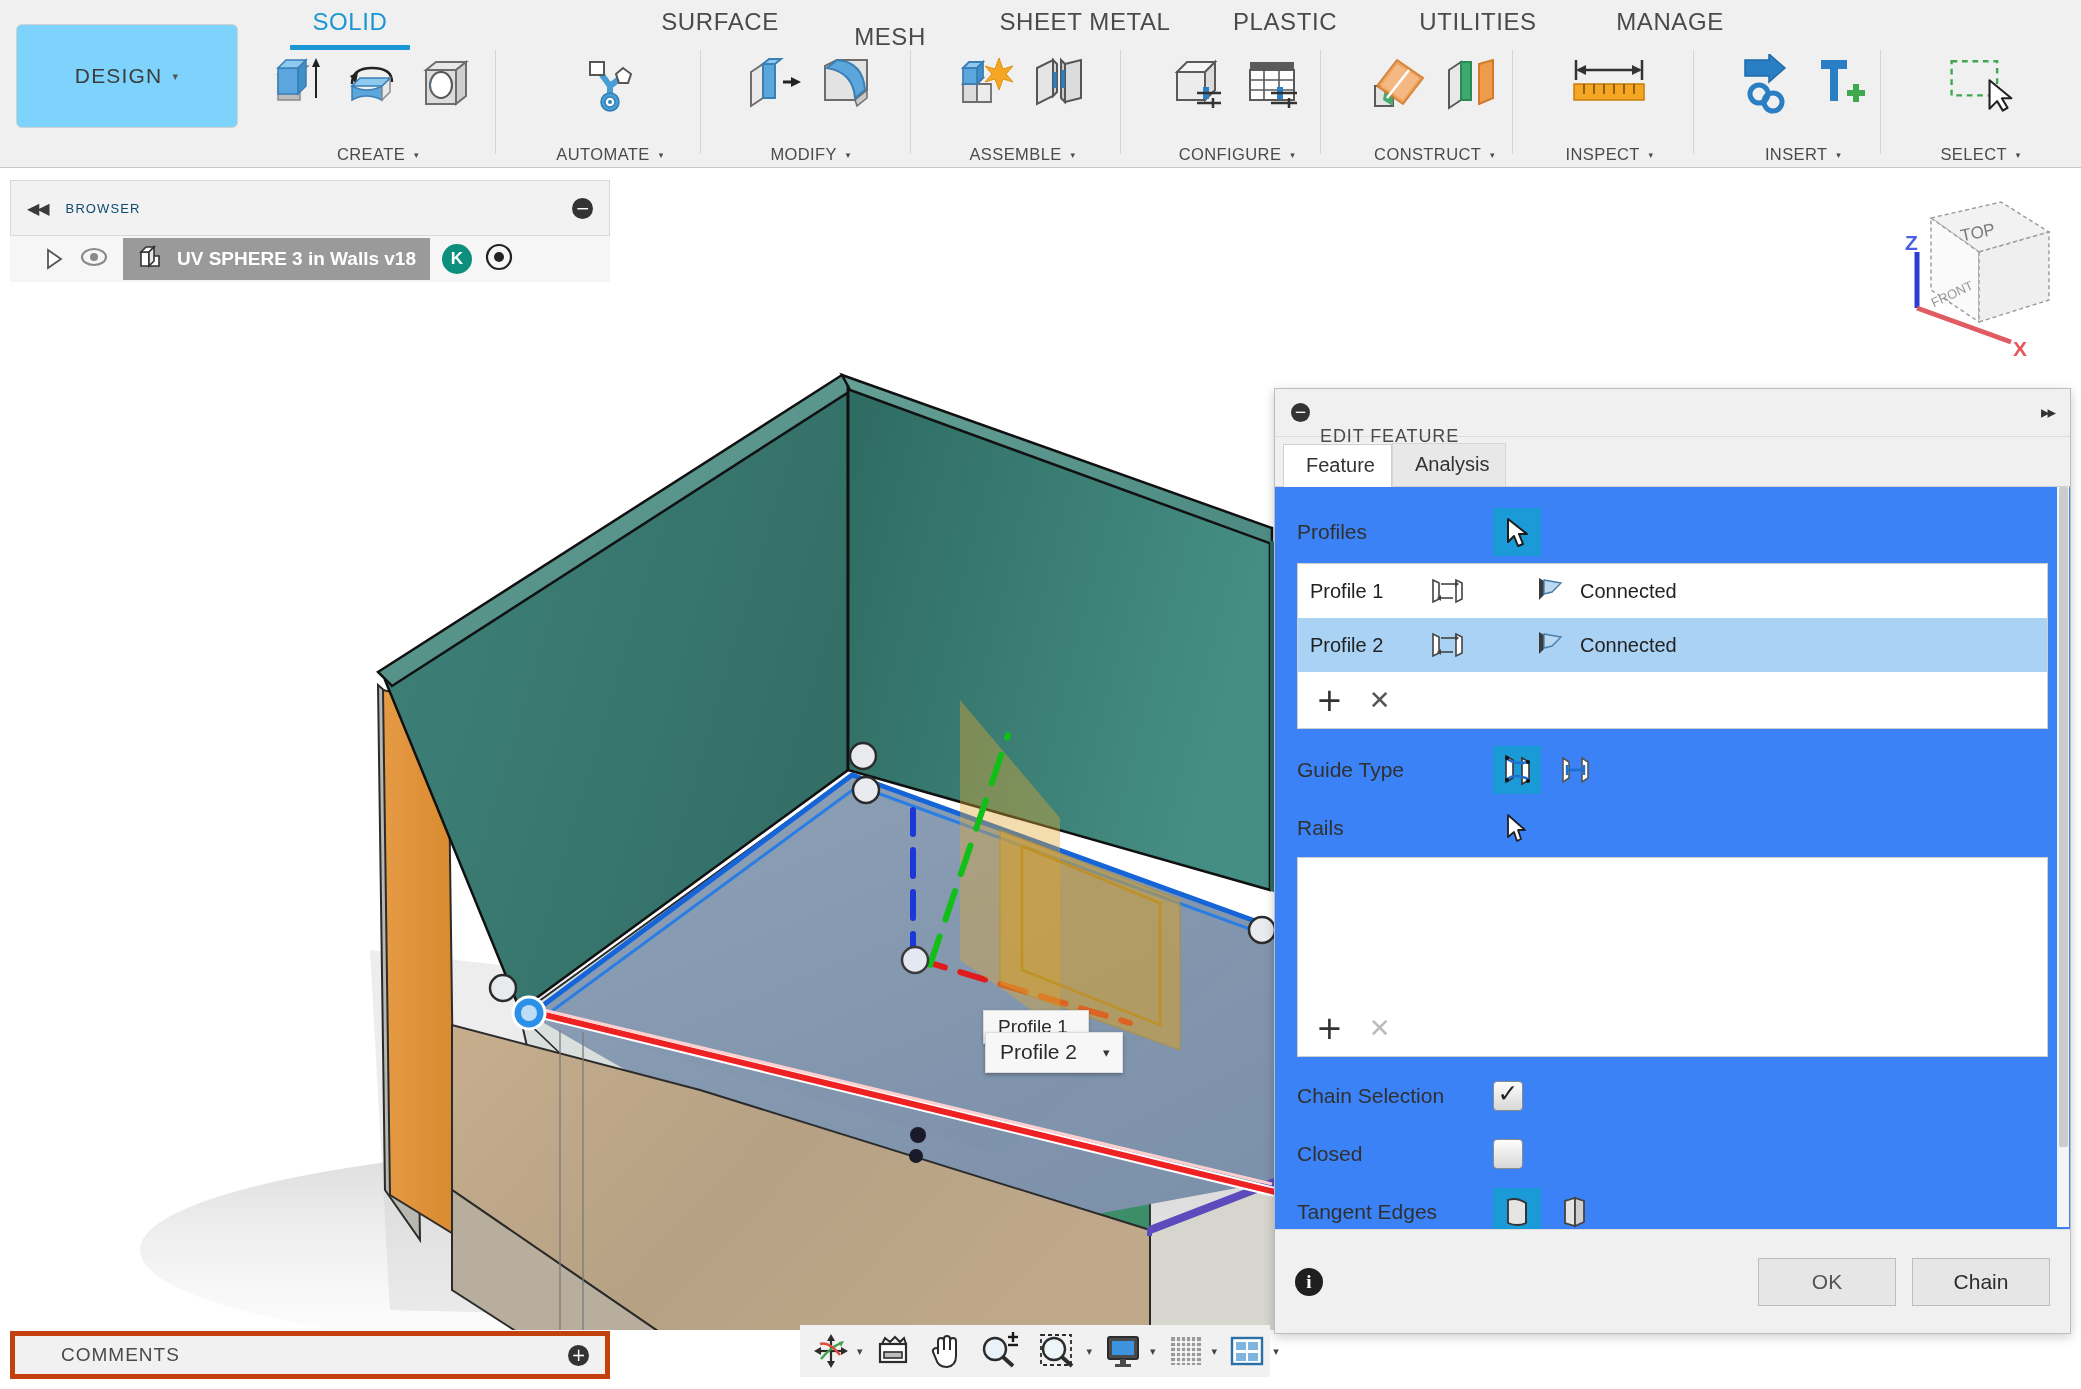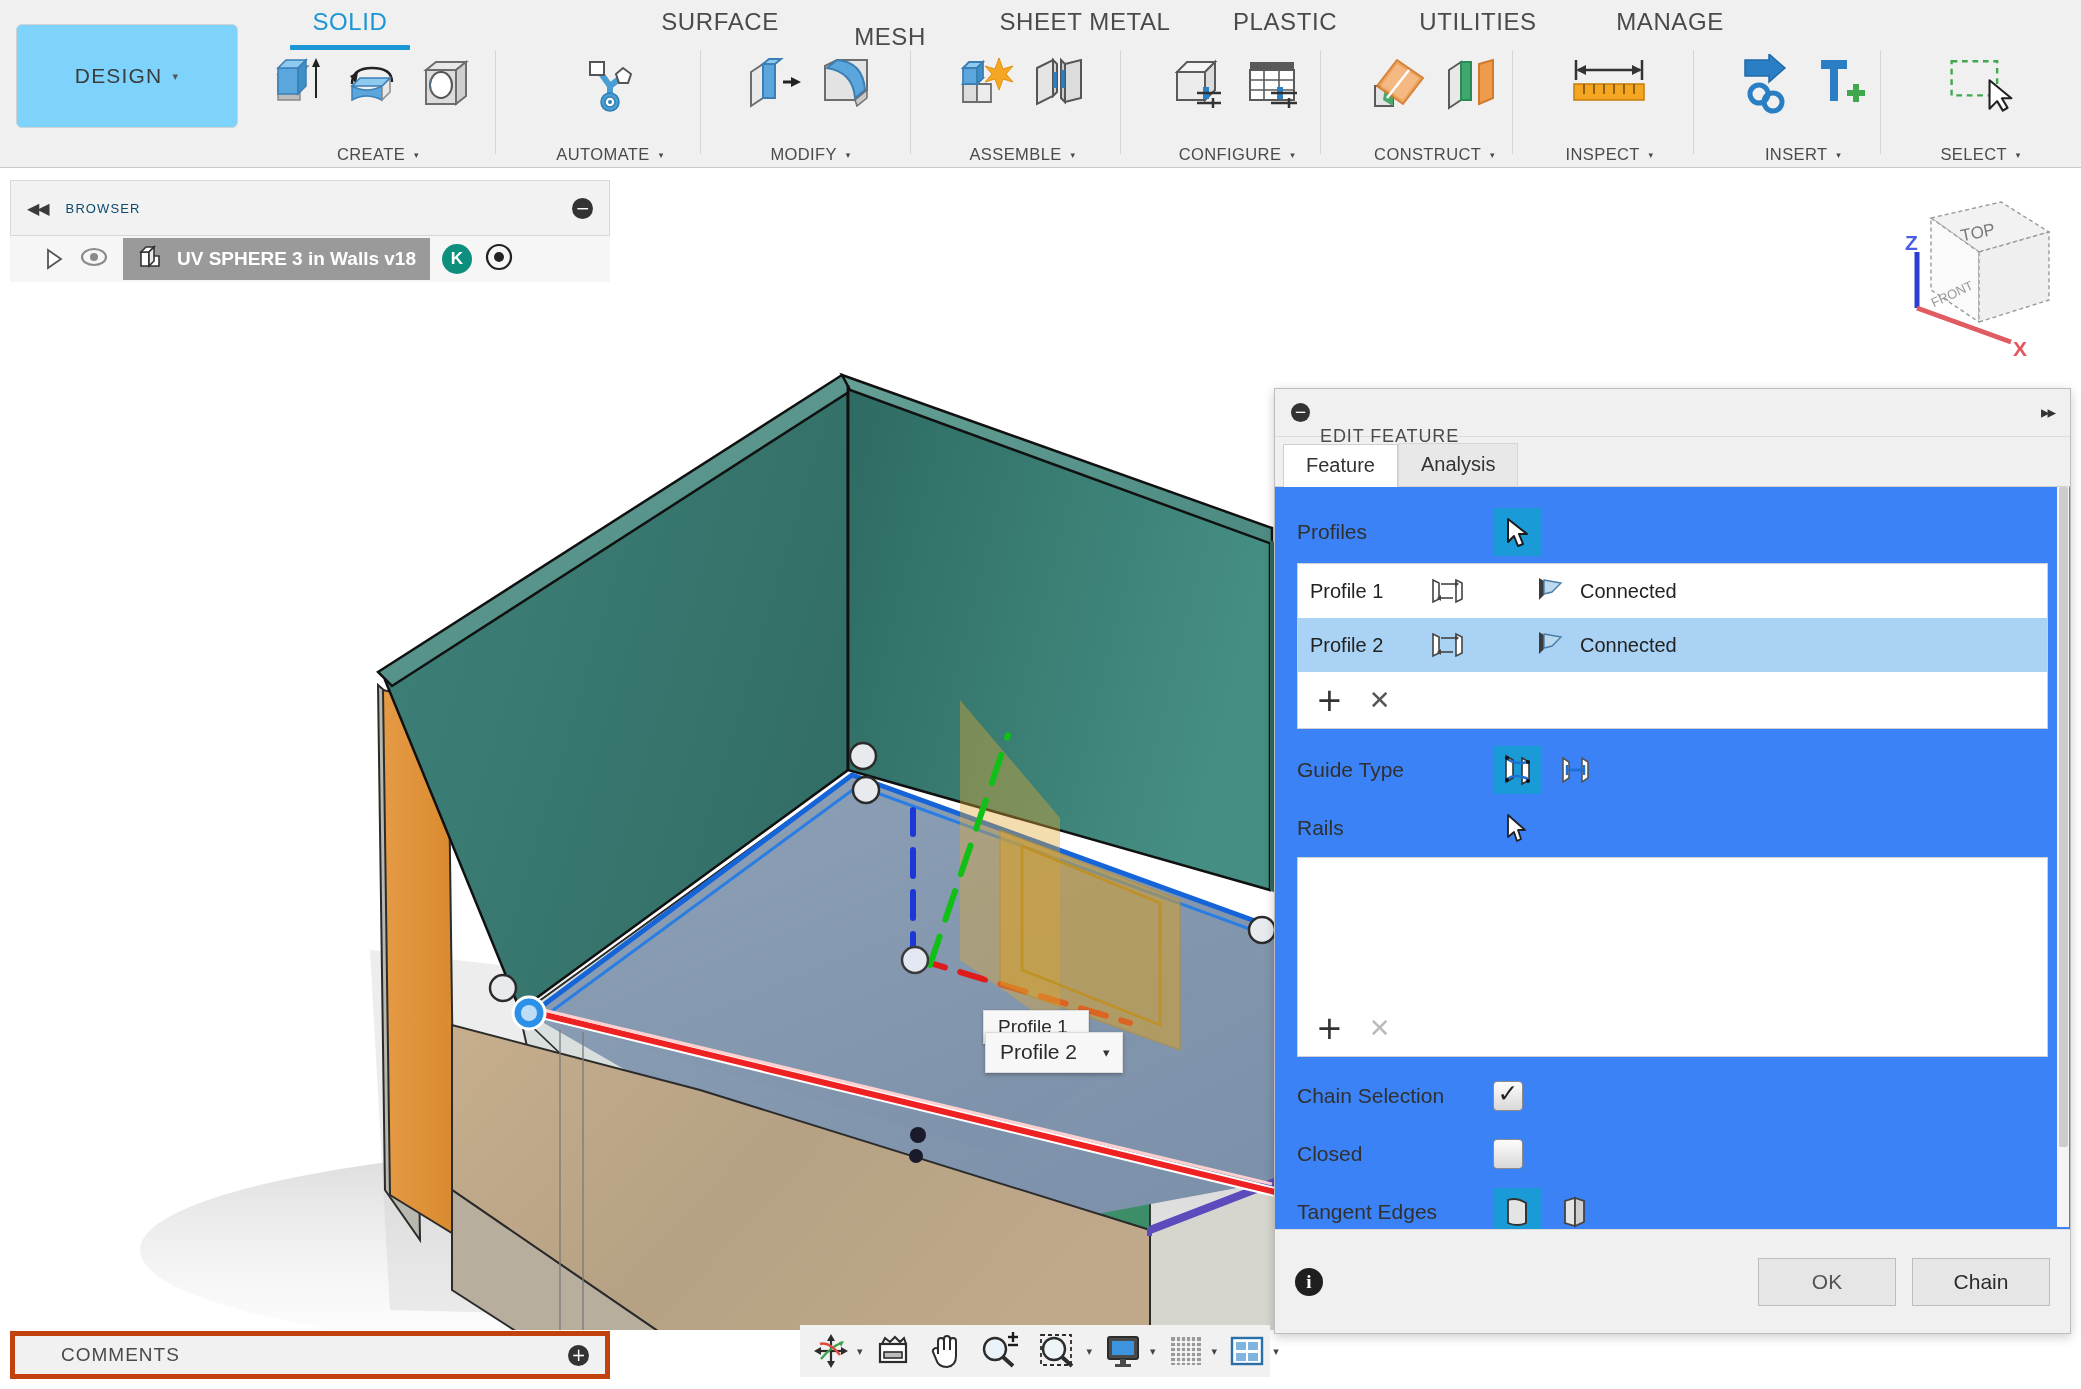--- a/index.html
+++ b/index.html
@@ -131,21 +131,21 @@
     display: flex; align-items: center; justify-content: center;
     color: #fff; font-size: 15px; line-height: 1; margin-right: 10px; cursor:pointer;
     font-family: "DejaVu Sans", sans-serif;
   }
   #dlg-head .dtitle { font-size: 18px; letter-spacing: 0.9px; color: #4a4a4a; flex: 1; margin-top: 48px; }
   #dlg-head .expander { font-size: 17px; color: #333; letter-spacing: -2px; cursor: pointer; }
 
   #dlg-tabs { height: 50px; display: flex; align-items: flex-end; background: #f0f0f0; padding-left: 8px;
               border-bottom: 1px solid #d2d2d2; }
   .dtab {
-    padding: 9px 22px 10px 22px; font-size: 20px; color: #333;
+    padding: 9px 16px 10px 22px; font-size: 20px; color: #333;
     border: 1px solid transparent; border-bottom: none; cursor: pointer;
   }
   .dtab.active { background: #ffffff; border-color: #cfcfcf; position: relative; top: 1px; }
   .dtab.inactive { background: #e8e8e8; border-color: #d6d6d6; }
 
   #dlg-body { position: relative; height: 793px; background: #3b82f6; padding: 16px 22px 0 22px; }
 
   .row { display: flex; align-items: center; min-height: 58px; }
   .row .lbl { width: 196px; font-size: 21px; color: #303030; }
   .sqbtn {

